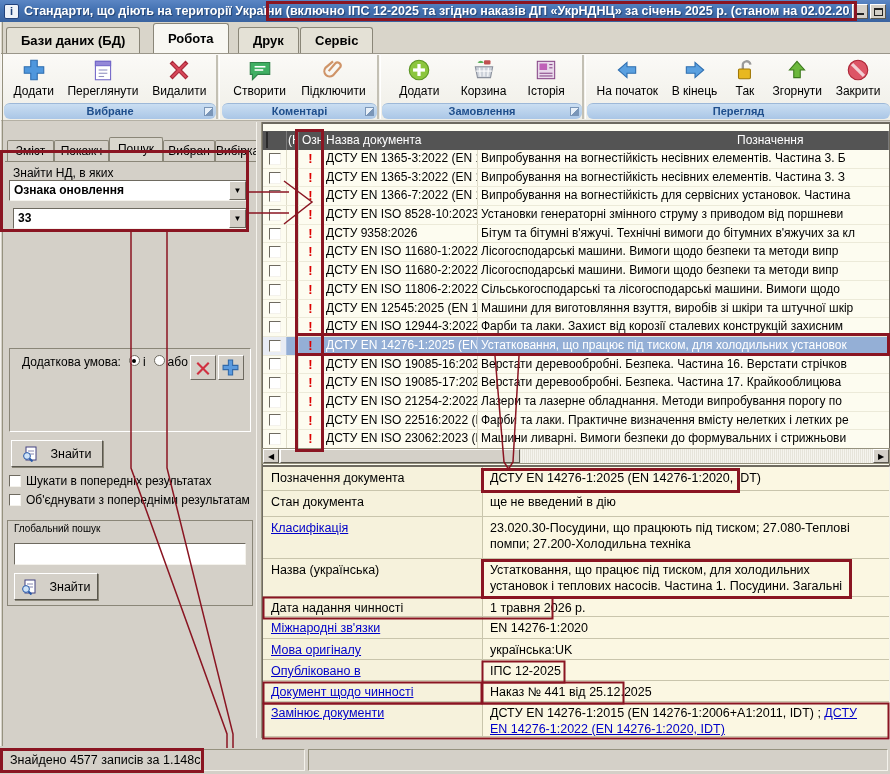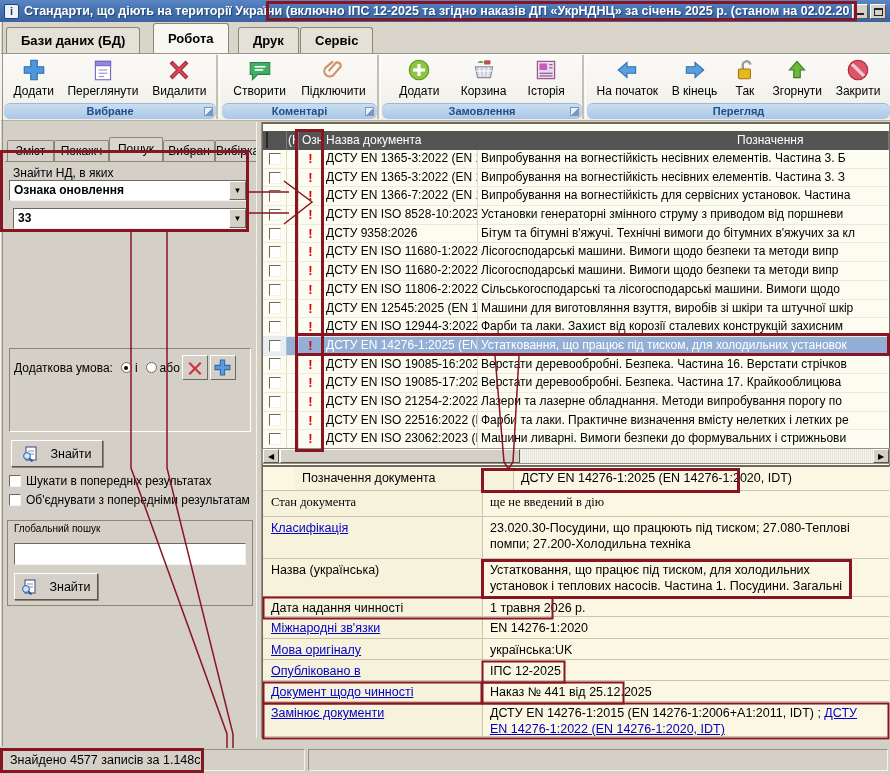--- a/index.html
+++ b/index.html
@@ -53,21 +53,21 @@
     font-size:12px; text-align:center; line-height:20px; }
   .lptab.active { height:24px; background:#d9d6cd; font-size:12px; z-index:2; line-height:23px; }
   .lp-label { position:absolute; left:10px; top:44px; font-size:12px; }
   .combo { position:absolute; height:21px; background:#fff;
     border:1px solid; border-color:#6e6a60 #f4f2ec #f4f2ec #6e6a60; display:flex;font-weight:bold; }
   .combo .cval { flex:1; font-size:12px; line-height:19px; padding-left:4px; overflow:hidden; white-space:nowrap; }
   .combo .cbtn { width:17px; background:#d4d0c8; border:1px solid; border-color:#fff #6e6a60 #6e6a60 #fff;
     font-size:8px; line-height:17px; text-align:center; color:#000; flex:none; }
   .cond-box { position:absolute; left:6px; top:226px; width:242px; height:84px;
     border:1px solid; border-color:#8a8678 #fff #fff #8a8678; background:#d4d0c8; }
-  .cond-row { display:flex; align-items:center; padding:6px 2px 0 4px; }
+  .cond-row { display:flex; align-items:flex-start; padding:6px 2px 0 4px;margin-left:8px; }
   .radio { width:11px; height:11px; border-radius:50%; background:#fff;
     border:1px solid #6e6a60; position:relative; margin:0 3px 0 8px; flex:none; }
   .radio.on::after { content:""; position:absolute; left:2.5px; top:2.5px; width:4px; height:4px; border-radius:50%; background:#000; }
   .sqbtn { width:26px; height:25px; margin-left:2px; background:#d4d0c8;
     border:1px solid; border-color:#fff #6e6a60 #6e6a60 #fff;
     display:flex; align-items:center; justify-content:center; flex:none; }
   .pushbtn { position:absolute; background:#d4d0c8; border:1px solid; border-color:#fff #5a574e #5a574e #fff;
     box-shadow:1px 1px 0 #8a8678; display:flex; align-items:center; justify-content:center; gap:12px; font-size:12.5px; }
   .chk-line { position:absolute; display:flex; align-items:center; white-space:nowrap; font-size:12px; }
   .chkbox { width:12px; height:12px; background:#fff; border:1px solid; border-color:#6e6a60 #f4f2ec #f4f2ec #6e6a60; margin-right:5px; flex:none; }
@@ -547,25 +547,25 @@
 </div>
 
 <div class="hscroll">
   <span class="sbtn" style="left:0;">◀</span>
   <span class="sthumb"></span>
   <span class="sbtn" style="right:0;">▶</span>
 </div>
 
 <div class="details">
   <div id="detail-rows">
-      <div class="drow" style="height: 24px; padding-left: 31px;">
+      <div class="drow" style="height: 24px;">
     <div class="dlabel"><span>Позначення документа</span></div>
     <div class="dvalue">ДСТУ EN 14276-1:2025 (EN 14276-1:2020, IDT)</div>
   </div>
-      <div class="drow" style="height: 26px; font-family: Liberation Serif, serif;">
+      <div class="drow" style="height: 26px;">
     <div class="dlabel"><span>Стан документа</span></div>
     <div class="dvalue">ще не введений в дію</div>
   </div>
       <div class="drow" style="height: 42px;">
     <div class="dlabel"><span class="lnk">Класифікація</span></div>
     <div class="dvalue">23.020.30-Посудини, що працюють під тиском; 27.080-Теплові помпи; 27.200-Холодильна техніка</div>
   </div>
       <div class="drow" style="height: 38px;">
     <div class="dlabel"><span>Назва (українська)</span></div>
     <div class="dvalue">Устатковання, що працює під тиском, для холодильних установок і теплових насосів. Частина 1. Посудини. Загальні вимоги</div>

